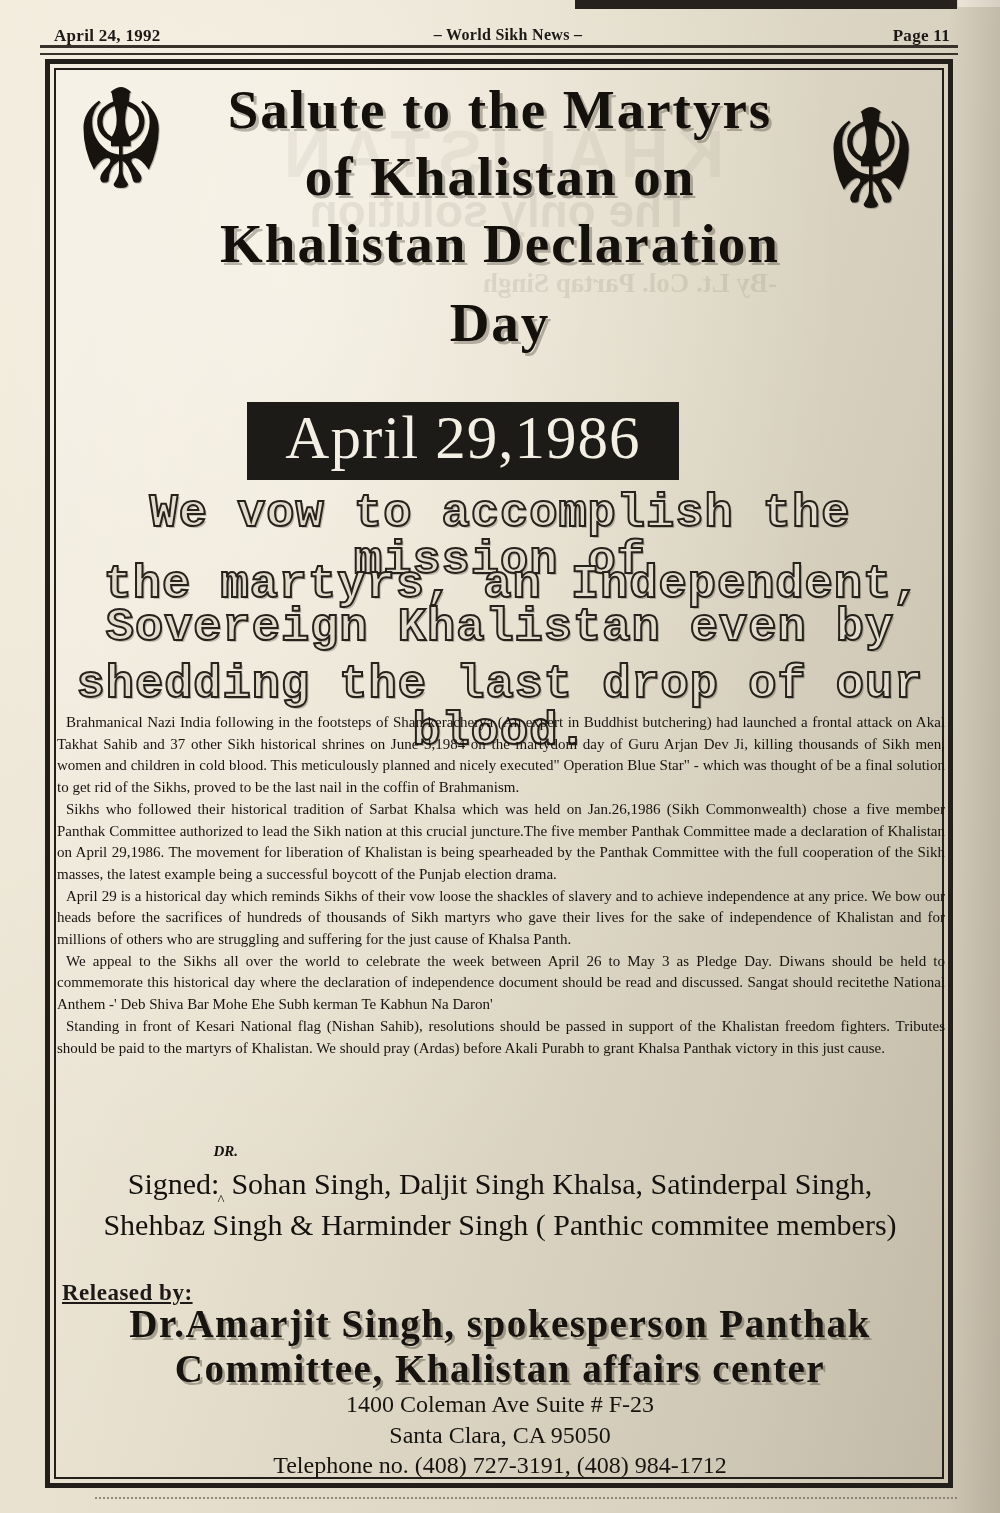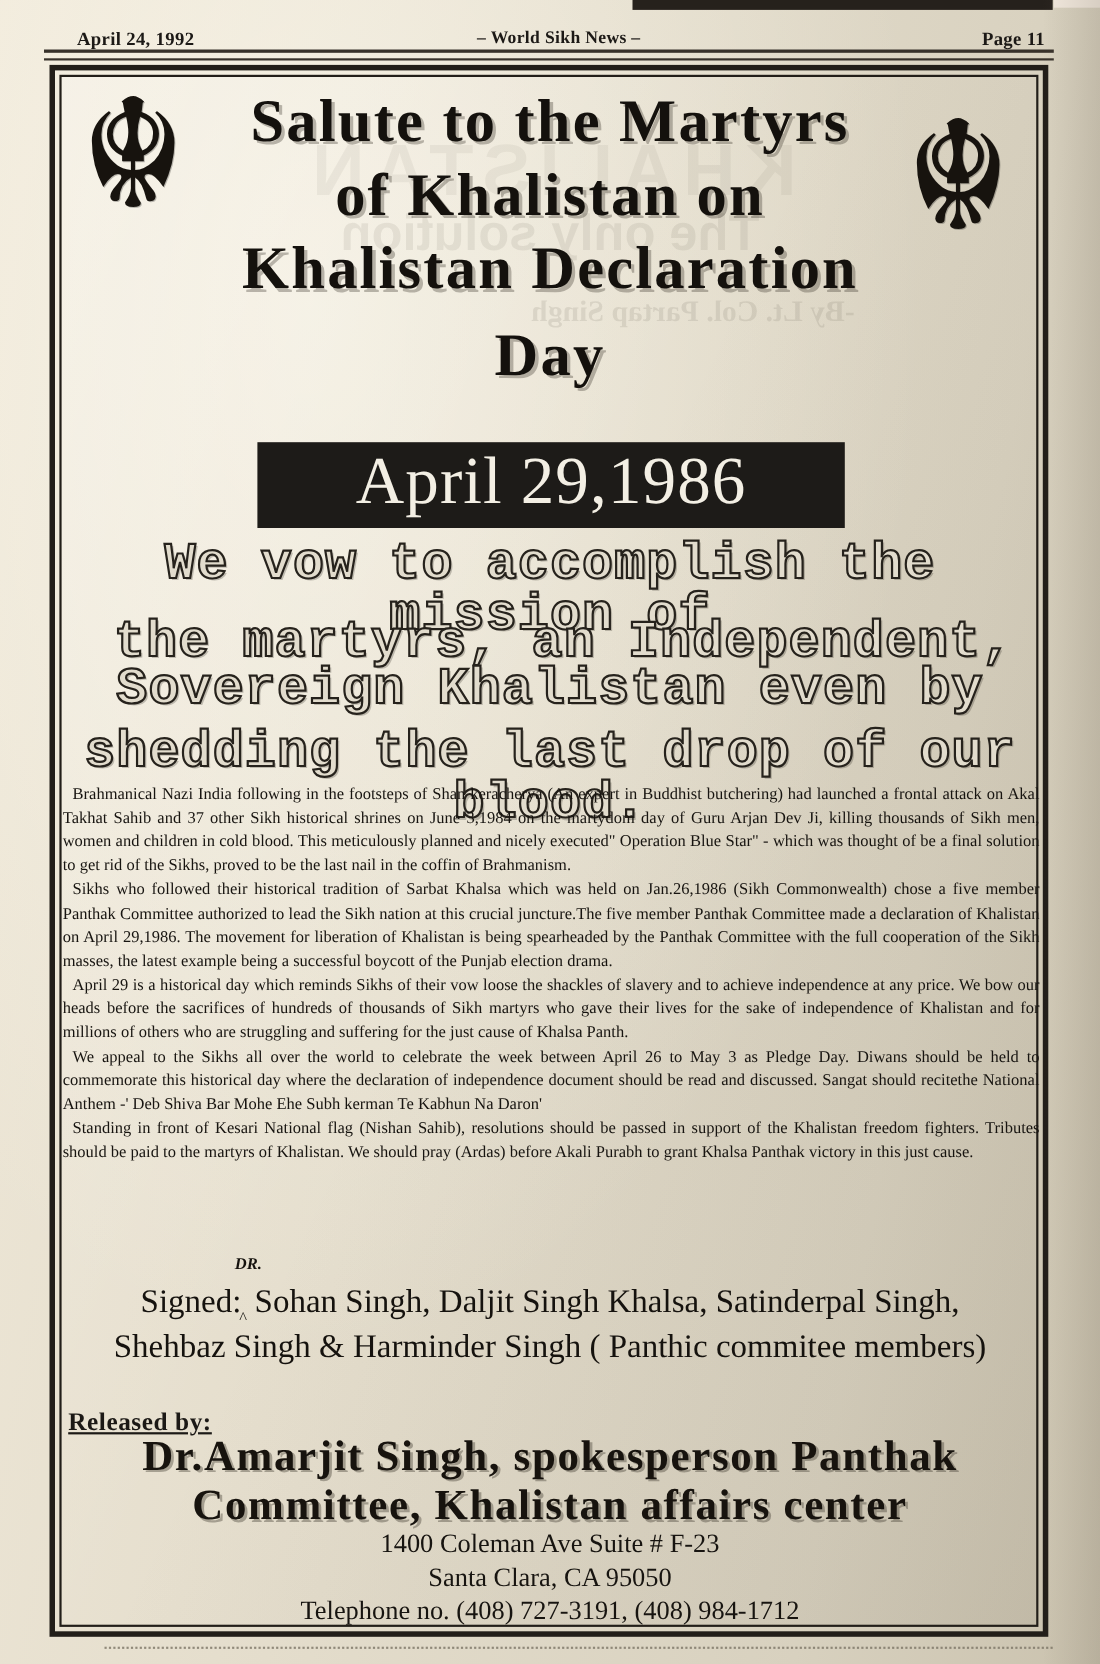--- a/index.html
+++ b/index.html
@@ -16,21 +16,21 @@
   .page::after{
     content:"";position:absolute;right:0;top:0;bottom:0;width:52px;
     background:linear-gradient(to right, rgba(110,100,85,0), rgba(110,100,85,.20));
     pointer-events:none;
   }
   .top-strip{position:absolute;left:575px;top:0;width:382px;height:9px;background:#26211c;}
   .top-strip2{position:absolute;left:958px;top:0;width:42px;height:7px;background:#f2e9de;}
 
   
   .hdr{position:absolute;top:26px;font-weight:bold;font-size:17px;letter-spacing:.3px;}
-  .hdr-date{left:70px;}
+  .hdr-date{left:54px;}
   .hdr-center{left:16px;right:0;text-align:center;font-size:16px;}
   .hdr-page{right:50px;}
   .hdr-rule{position:absolute;left:40px;right:42px;top:45px;height:5px;
     border-top:3px solid #37312a;border-bottom:2px solid #37312a;}
 
   
   .frame{position:absolute;left:45px;top:59px;width:908px;height:1429px;
     border:5px solid #221e19;padding:4px;box-sizing:border-box;}
   .frame-inner{width:100%;height:100%;border:2px solid #221e19;box-sizing:border-box;
     background:linear-gradient(115deg, rgba(255,255,255,.25), rgba(0,0,0,0) 45%, rgba(90,82,68,.10));}
@@ -48,21 +48,21 @@
   .khanda-left{left:72px;top:72px;}
   .khanda-right{left:822px;top:92px;}
 
   
   .title-line{position:absolute;left:110px;right:110px;text-align:center;
     font-weight:bold;font-size:55px;letter-spacing:2px;line-height:1;color:#14110d;
     text-shadow:3px 3px 0 rgba(52,46,38,.32);}
   .tl0{top:82px;}.tl1{top:149px;font-family:Liberation Serif, serif;}.tl2{top:216px;}.tl3{top:295px;}
 
   
-  .banner{position:absolute;left:234px;top:402px;width:534px;height:78px;background:#1d1b18;
+  .banner{position:absolute;left:247px;top:402px;width:432px;height:78px;background:#1d1b18;
     display:flex;align-items:center;justify-content:center;}
   .banner-text{color:#f3efe4;font-size:61px;letter-spacing:1px;padding-bottom:6px;}
 
   
   .vow-line{position:absolute;left:46px;right:46px;text-align:center;
     font-weight:bold;font-size:47px;line-height:1;letter-spacing:1px;
     color:#e2dccd;-webkit-text-stroke:2px #26221c;
     text-shadow:2px 2px 0 rgba(38,34,28,.25);font-family:Liberation Mono, monospace;}
   .vl0{top:490px;}.vl1{top:561px;padding-left:25px;}.vl2{top:604px;}.vl3{top:661px;}
 

